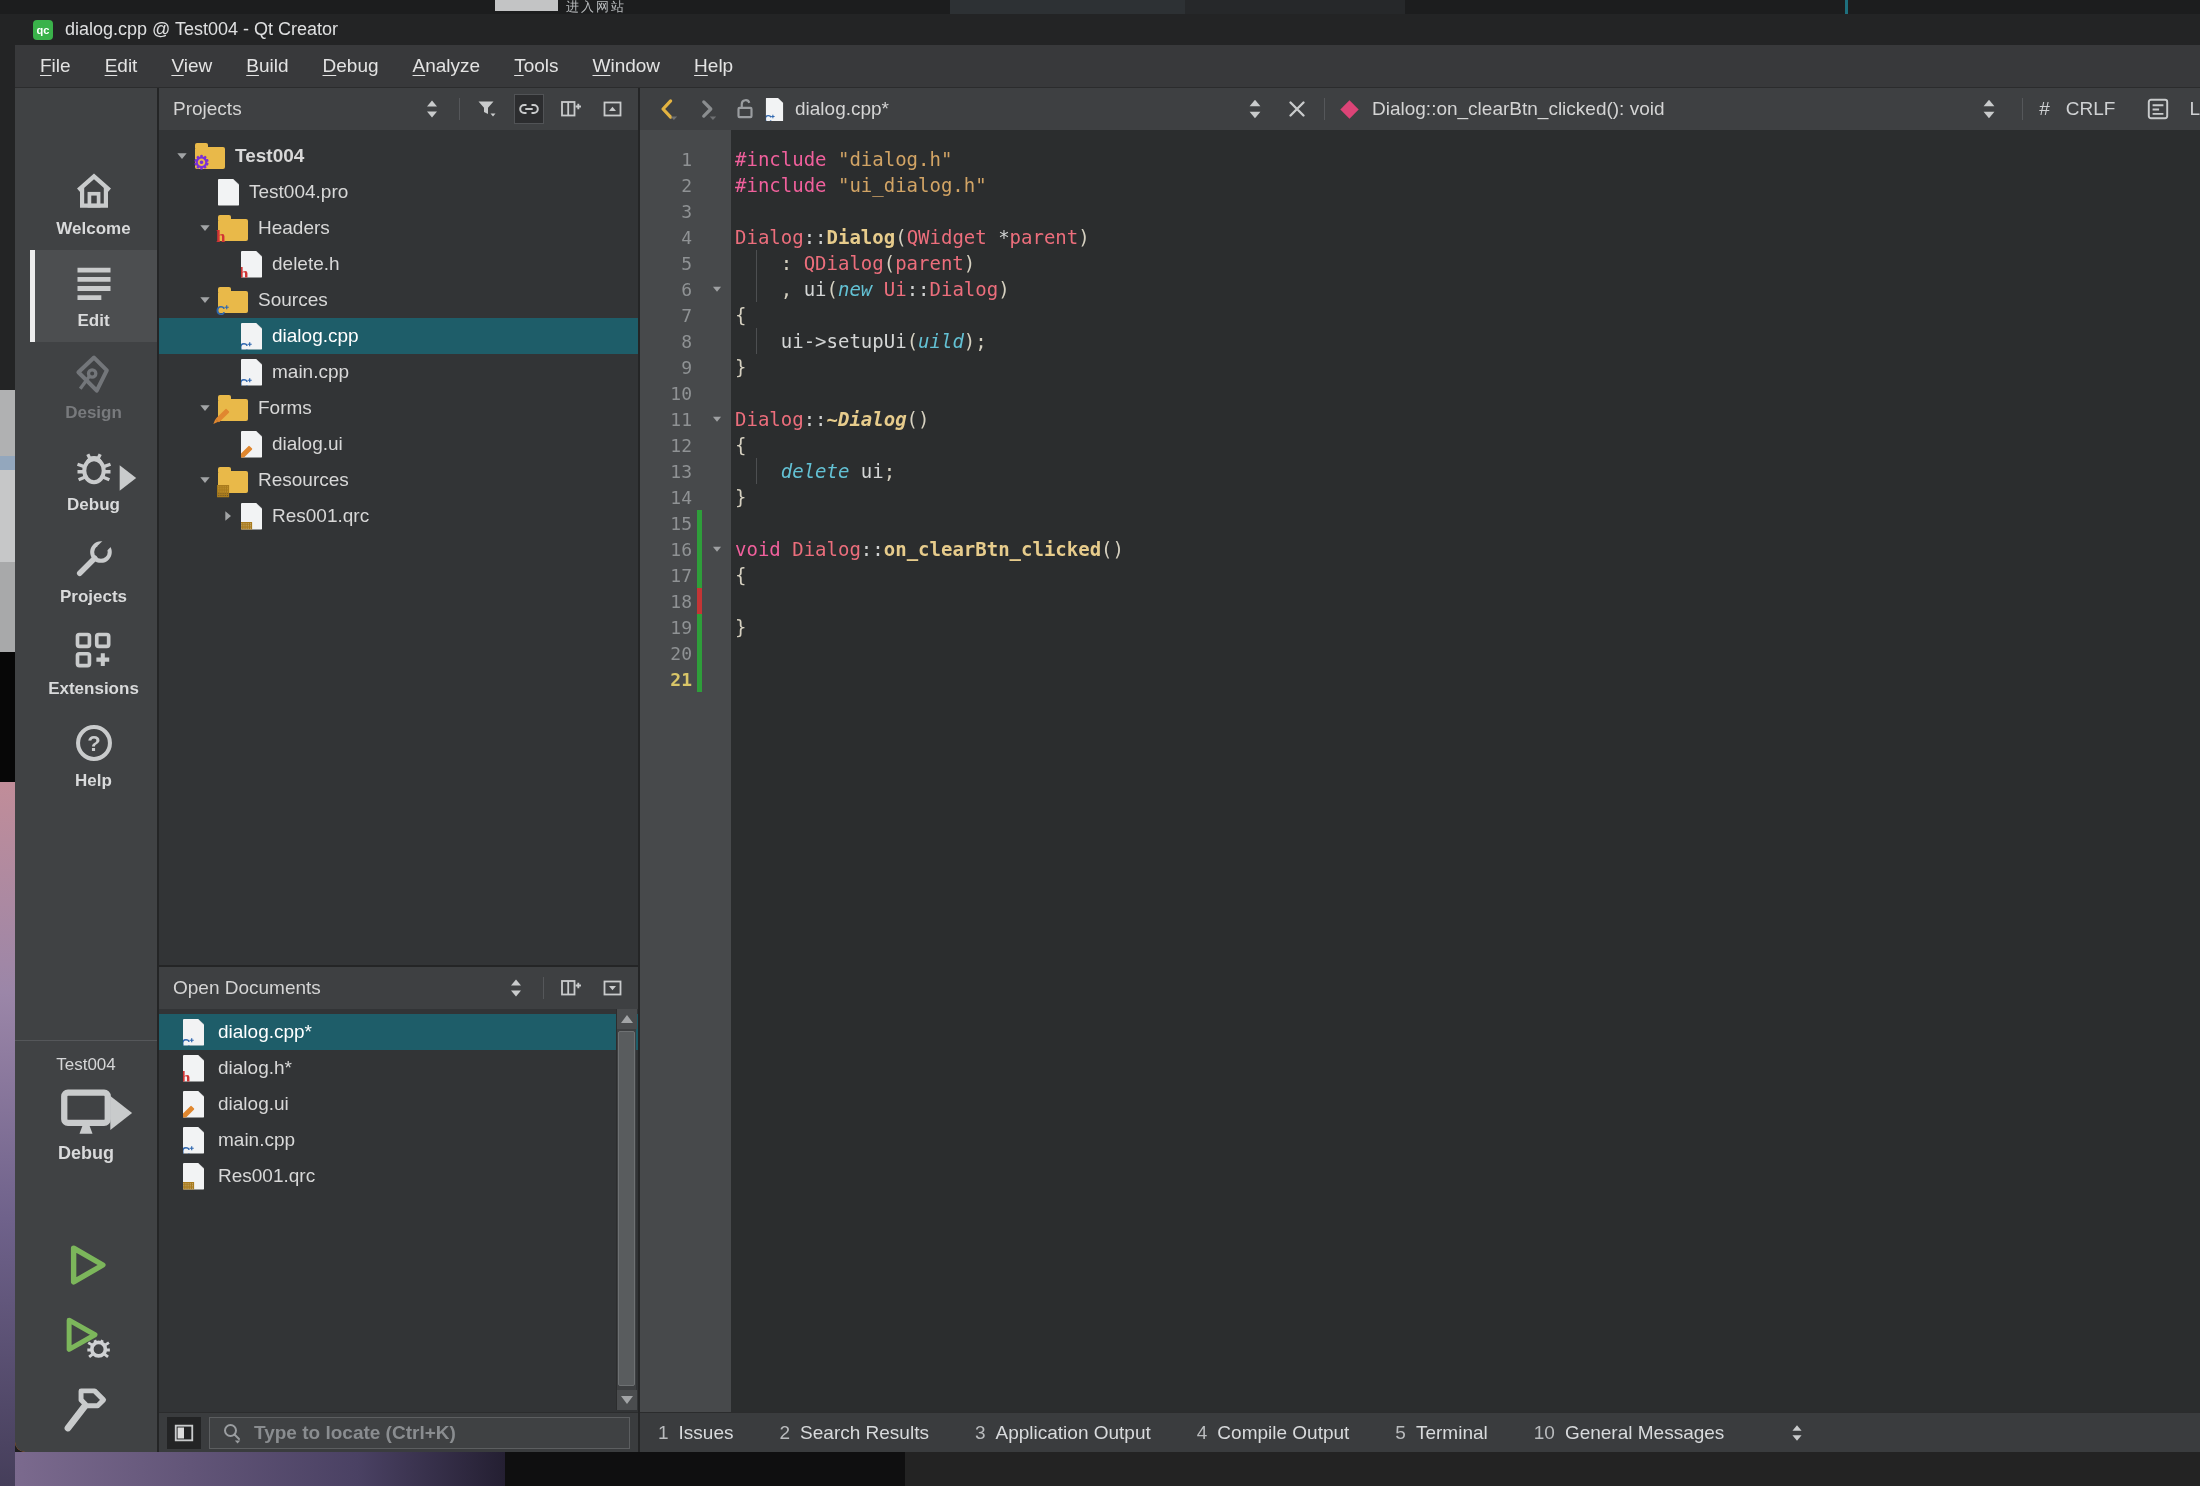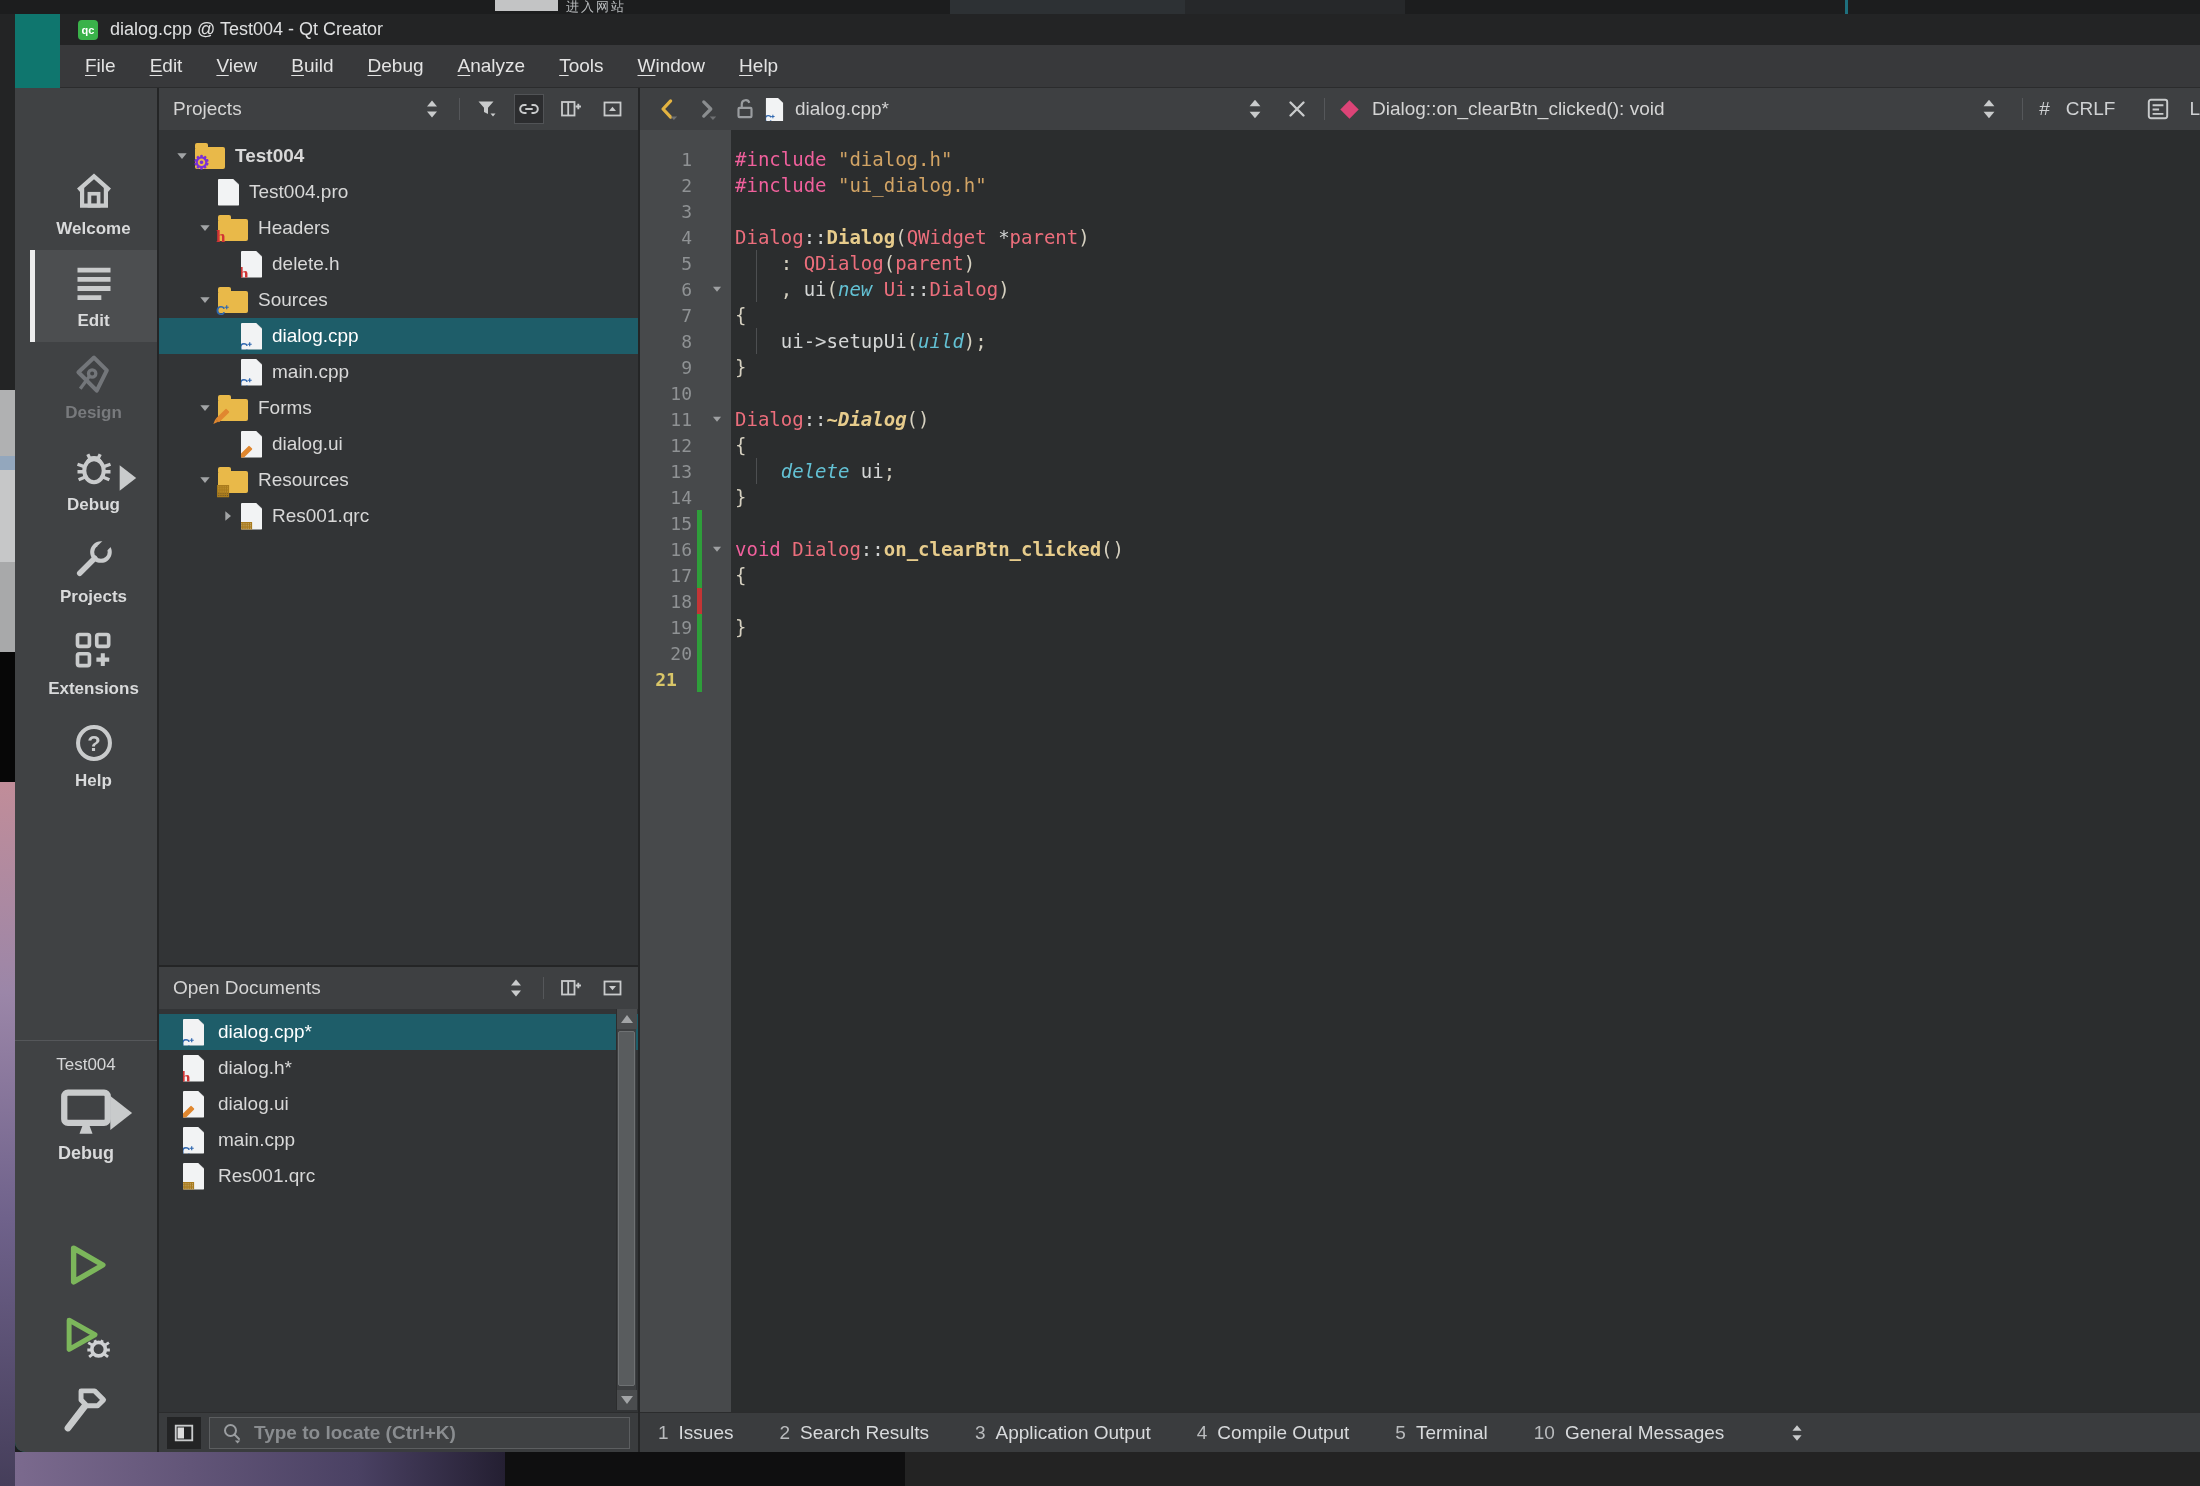--- a/index.html
+++ b/index.html
@@ -21,21 +21,21 @@
   #desk-left .s5 { height:90px;  background:#a8a9aa; }
   #desk-left .s6 { height:130px; background:#070707; }
   #desk-left .s7 { height:704px; background:linear-gradient(#c18d99 0%, #9b86a8 30%, #6f628b 62%, #453e5a 100%); }
   #desk-bottom { position:absolute; left:15px; top:1452px; width:2185px; height:34px; display:flex; }
   #desk-bottom .b1 { width:490px; background:linear-gradient(to right,#7b6a8e,#4a4163 70%,#241f32); }
   #desk-bottom .b2 { width:400px; background:#0f0f10; }
   #desk-bottom .b3 { flex:1; background:#232323; }
 
   
   #app { position:absolute; left:15px; top:14px; width:2185px; height:1438px;
-         background:#0f766e; border-bottom-left-radius:10px; overflow:hidden;padding-left:45px; }
+         background:#f97316; border-bottom-left-radius:10px; overflow:hidden; }
 
   .titlebar { height:31px; background:#232425; display:flex; align-items:center;
               padding-left:18px; gap:12px; color:#dfe0e1; font-size:18px; }
   .qc-logo { width:20px; height:20px; background:#3ab24a; border-radius:4px; color:#fff;
              font-size:11px; font-weight:bold; display:flex; align-items:center; justify-content:center; }
 
   .menubar { height:43px; background:#38393b; border-bottom:1px solid #2b2c2d;
              display:flex; align-items:center; padding-left:8px; }
   .menu-item { color:#e3e3e3; font-size:19px; padding:6px 17px; }
   .menu-item u { text-decoration:underline; text-underline-offset:3px; }
@@ -142,21 +142,21 @@
   .symbol-group { display:flex; align-items:center; gap:12px; margin-left:14px; }
   .diamond { width:13px; height:13px; background:#dc4477; transform:rotate(45deg); margin:0 4px; }
   .etop-right { margin-left:auto; display:flex; align-items:center; gap:16px; padding-right:0; }
   .etop-right .txt { color:#cfd1d3; font-size:19px; }
 
   .ecode { position:absolute; top:42px; left:0; right:0; bottom:40px; padding-top:16px;
            background:linear-gradient(to right, #47494b 0, #47494b 91px, #2b2d2e 91px);
            font-family:"DejaVu Sans Mono", monospace; font-size:19px; overflow:hidden; }
   .cl { height:26px; display:flex; align-items:center; position:relative; }
   .ln { width:52px; text-align:right; color:#8f9294; font-size:18px; flex:0 0 auto; }
-  .ln.cur { color:#d9c668; font-weight:bold;text-align:center; }
+  .ln.cur { color:#d9c668; font-weight:bold; }
   .vcs { width:5px; height:26px; margin-left:5px; flex:0 0 auto; }
   .vcs.add { background:#2e9e3a; } .vcs.mod { background:#c43535; }
   .fold { width:29px; display:flex; justify-content:center; align-items:center; flex:0 0 auto; }
   .fold svg { width:14px; height:14px; }
   .ct { white-space:pre; margin-left:4px; }
   .guide { position:absolute; left:116px; top:0; height:26px; width:1px; background:#4d4f51; }
   .c-kw  { color:#f0609c; }
   .c-type{ color:#ec6e7c; }
   .c-fn  { color:#e7cc8c; font-weight:bold; }
   .c-fni { color:#e7cc8c; font-weight:bold; font-style:italic; }

